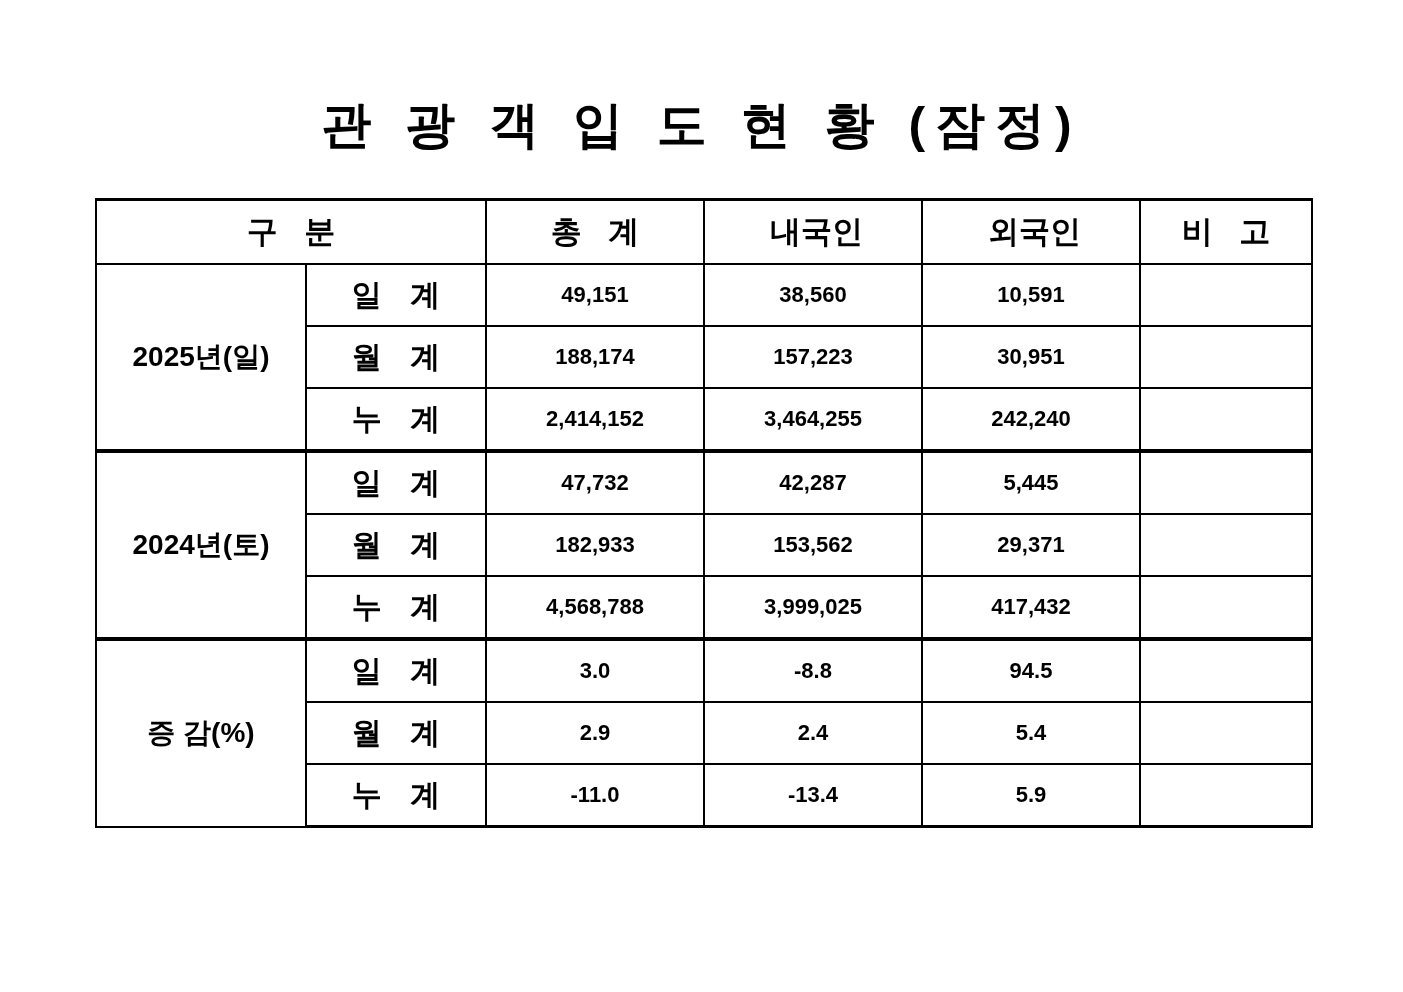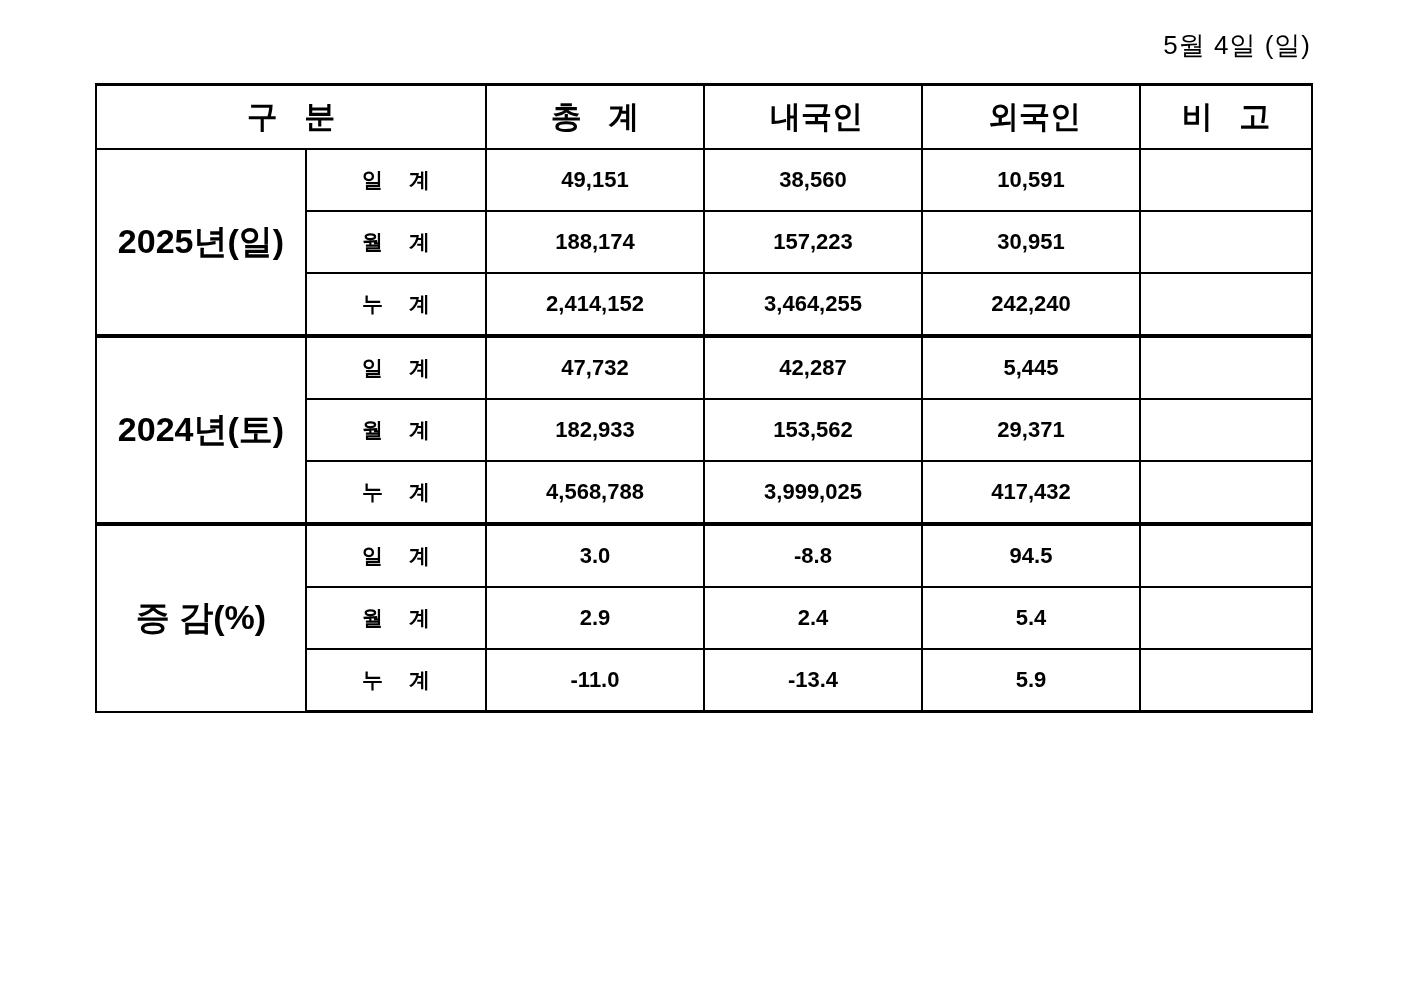--- a/index.html
+++ b/index.html
@@ -40,20 +40,21 @@
     padding-top: 28px;
     letter-spacing: 1px;
   }
   .table-wrap {
     padding: 20px 92px 0 95px;
   }
   table.stats {
     width: 1216px;
     border-collapse: collapse;
     table-layout: fixed;
+    margin-top: 28px;
   }
   table.stats td, table.stats th {
     border: 2px solid #000000;
     text-align: center;
     vertical-align: middle;
     padding: 0;
     font-weight: bold;
   }
   
   col.c-grp   { width: 210px; }
@@ -73,26 +74,26 @@
   thead th.no-space {
     letter-spacing: 0px;
     text-indent: 0px;
     padding-left: 7px;
   }
   tbody td {
     height: 60px;
     font-size: 28px;
   }
   td.group {
-    font-size: 34px;
+    font-size: 28px;
     font-weight: normal;
     letter-spacing: 0px;
   }
   td.sub {
-    font-size: 21px;
+    font-size: 30px;
     font-weight: normal;
     letter-spacing: 10px;
     text-indent: 10px;
   }
   td.num {
     font-size: 22px;
     font-weight: bold;
     letter-spacing: 0px;
   }
   td.note { }
@@ -110,22 +111,22 @@
     font-size: 23px;
     font-weight: bold;
     letter-spacing: 0.5px;
   }
 </style>
 </head>
 <body>
 
 <div class="page">
 
-
-  <div class="doc-subtitle">5월 4일 (일)</div>
+  <h1 class="doc-title">관 광 객 입 도 현 황 (잠정)</h1>
+
 
   <div class="table-wrap">
     <table class="stats">
       <colgroup>
         <col class="c-grp">
         <col class="c-sub">
         <col class="c-total">
         <col class="c-dom">
         <col class="c-for">
         <col class="c-note">

